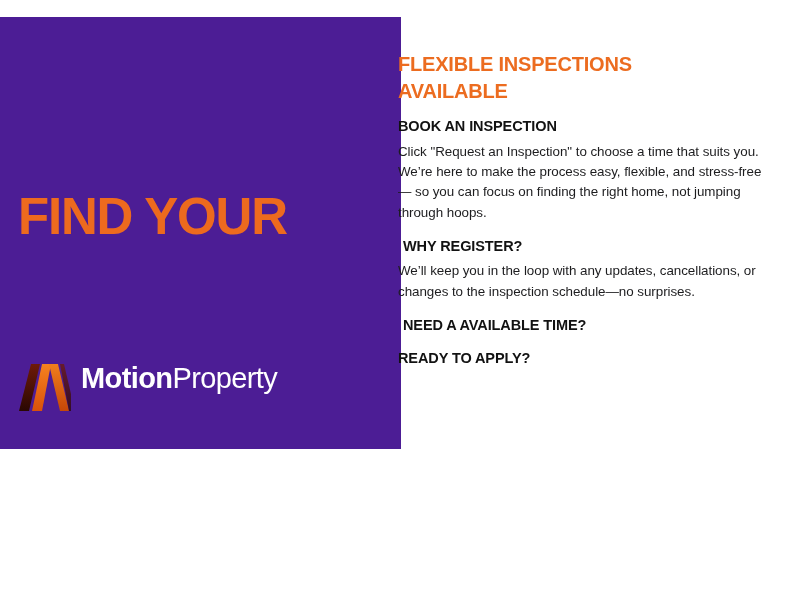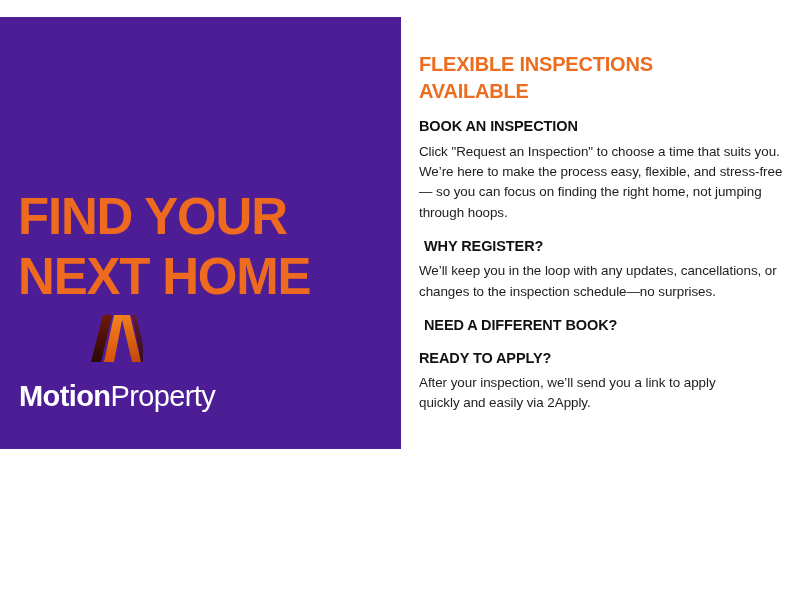--- a/index.html
+++ b/index.html
@@ -54,44 +54,43 @@
     font-size: 45px;
     letter-spacing: -1.3px;
   }
 
   
   .logo {
     position: absolute;
     left: 19px;
     bottom: 38px;
     display: flex;
-    align-items: center;
-    gap: 20px;
-    flex-direction: column;
+    align-items: flex-start;
+    gap: 10px;
   }
   .logo-mark {
     width: 52px;
     height: 47px;
     display: block;
   }
   .logo-text {
     font-family: "Liberation Sans", sans-serif;
     font-size: 29px;
     letter-spacing: -0.6px;
     line-height: 1;
     white-space: nowrap;
     color: #FFFFFF;
   }
   .logo-text .bold { font-weight: bold; }
   .logo-text .light { font-weight: normal; }
 
   
   .content {
     position: absolute;
-    left: 419px;
+    left: 398px;
     top: 0;
     width: 375px;
     height: 600px;
   }
   .panel-title {
     color: #EC6C20;
     font-family: "Liberation Sans", sans-serif;
     font-size: 20px;
     font-weight: bold;
     line-height: 1.33;
@@ -128,21 +127,20 @@
 </style>
 </head>
 <body>
 
 <div class="page">
 
   <div class="hero">
 
     <div class="hero-headline">
       <span class="hl-line orange">FIND YOUR</span>
-      <span class="hl-line orange">NEXT HOME</span>
     </div>
 
     <div class="logo">
       <svg class="logo-mark" viewBox="0 0 52 47">
         <defs>
           <linearGradient id="gDark" x1="0" y1="0" x2="0" y2="1">
             <stop offset="0%" stop-color="#6E1A08"></stop>
             <stop offset="100%" stop-color="#2A0803"></stop>
           </linearGradient>
           <linearGradient id="gBright" x1="0" y1="0" x2="0" y2="1">
@@ -177,22 +175,21 @@
       <h2 class="sec-head">BOOK AN INSPECTION</h2>
       <p class="sec-body wide">Click "Request an Inspection" to choose a time that suits you. We’re here to make the process easy, flexible, and stress-free — so you can focus on finding the right home, not jumping through hoops.</p>
     </div>
 
     <div class="section">
       <h2 class="sec-head indent">WHY REGISTER?</h2>
       <p class="sec-body mid">We’ll keep you in the loop with any updates, cancellations, or changes to the inspection schedule—no surprises.</p>
     </div>
 
     <div class="section">
-      <h2 class="sec-head indent">NEED A DIFFERENT BOOK?</h2>
+      <h2 class="sec-head indent">NEED A AVAILABLE TIME?</h2>
     </div>
 
     <div class="section">
       <h2 class="sec-head">READY TO APPLY?</h2>
-      <p class="sec-body narr">After your inspection, we’ll send you a link to apply quickly and easily via 2Apply.</p>
     </div>
 
   </div>
 </div>
 
 </body></html>

